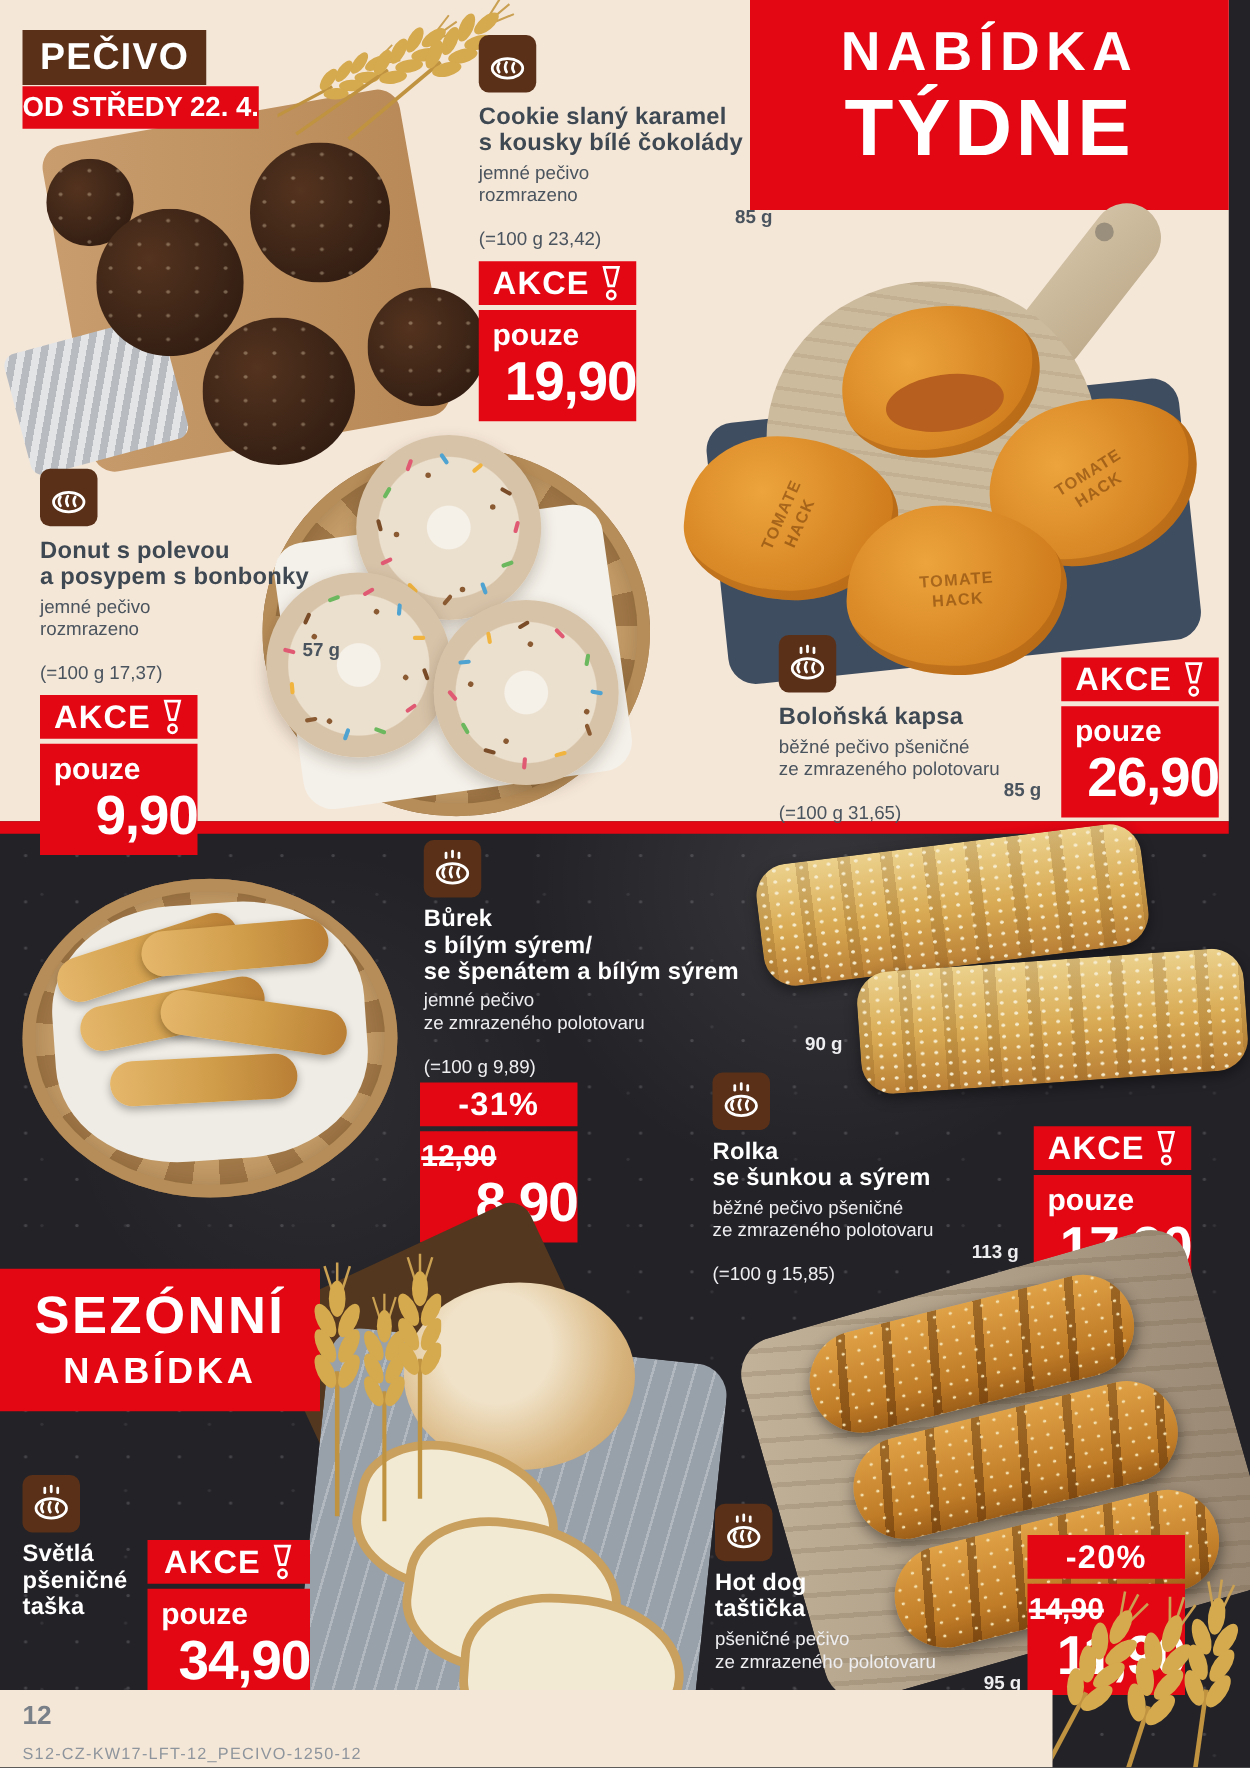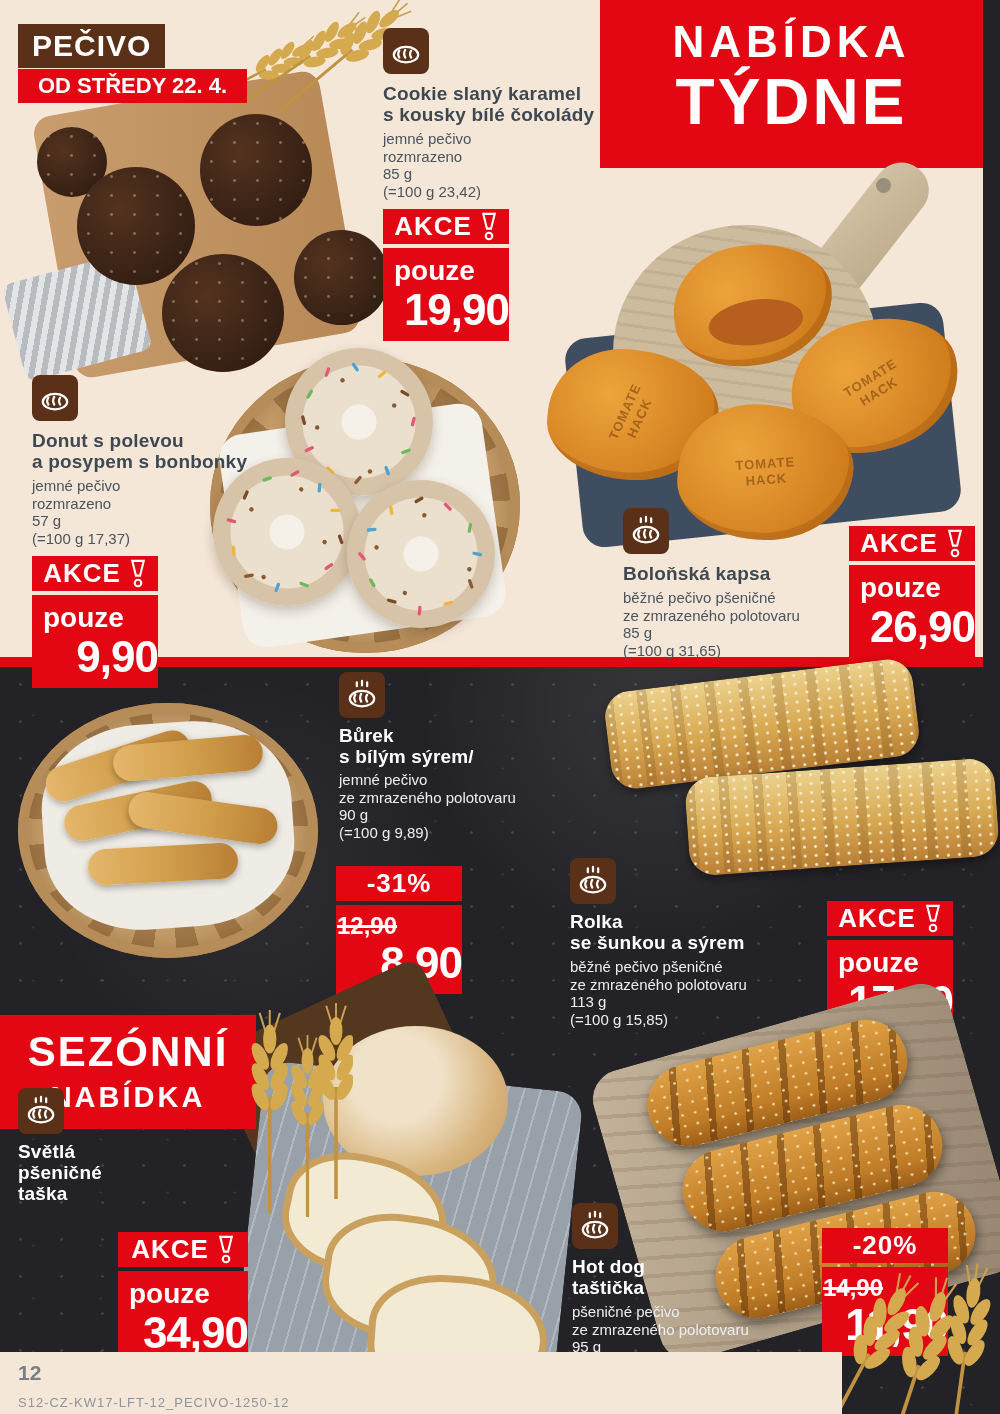--- a/index.html
+++ b/index.html
@@ -13,42 +13,42 @@
       radial-gradient(rgba(255,255,255,.08) 1px, transparent 1.7px);
     background-size:auto,auto,41px 37px,67px 53px;}
   .abs{position:absolute;}
   .top-panel{left:0;top:0;width:983px;height:657px;background:#f5e7d8;}
   .red-divider{left:0;top:657px;width:983px;height:10px;background:#e30613;}
   .footer-panel{left:0;top:1352px;width:842px;height:62px;background:#f5e7d8;}
 
   .pecivo-label{background:#5a3118;color:#fff;font-weight:bold;font-size:30px;line-height:1;
     padding:7px 14px;letter-spacing:1px;}
   .date-label{background:#e30613;color:#fff;font-weight:bold;font-size:22px;line-height:1;
-    padding:6px 20px;}
+    padding:6px 0;}
   .offer-box{left:600px;top:0;width:383px;height:168px;background:#e30613;color:#fff;text-align:center;}
   .offer-line1{font-weight:bold;font-size:44px;letter-spacing:5px;padding-top:20px;line-height:1;}
   .offer-line2{font-weight:bold;font-size:64px;letter-spacing:3px;line-height:1;margin-top:6px;}
   .seasonal-box{left:0;top:1015px;width:256px;height:114px;background:#e30613;color:#fff;text-align:center;}
   .seasonal-line1{font-weight:bold;font-size:42px;letter-spacing:2px;padding-top:16px;line-height:1;}
   .seasonal-line2{font-weight:bold;font-size:29px;letter-spacing:3px;margin-top:10px;line-height:1;}
 
   .icon-tile{width:46px;height:46px;background:#5a3118;border-radius:8px;
     display:flex;align-items:center;justify-content:center;margin-bottom:9px;}
   .pblock{position:absolute;}
   .t-title{font-weight:bold;font-size:19px;line-height:21px;color:#3d4852;letter-spacing:.2px;}
   .t-details{margin-top:5px;}
   .t-detail{font-size:15px;line-height:17.5px;color:#4a545e;}
-  .t-weight{font-weight:normal;}
+  .t-weight{font-weight:bold;text-align:right;}
   .on-dark .t-title{color:#ffffff;}
   .on-dark .t-detail{color:#eeeef1;}
 
   .akce-box{width:126px;height:35px;background:#e30613;display:flex;align-items:center;
     justify-content:center;gap:8px;color:#fff;font-weight:bold;font-size:26px;letter-spacing:1px;}
   .price-box{width:126px;background:#e30613;color:#fff;margin-top:4px;padding-bottom:9px;}
-  .pouze-line{font-size:28px;font-weight:bold;padding:8px 16px 0 11px;line-height:1.05;}
+  .pouze-line{font-size:24px;font-weight:bold;padding:8px 16px 0 11px;line-height:1.05;}
   .disc-line{font-size:24px;font-weight:bold;padding:8px 0 0 1px;line-height:1.05;
     text-decoration:line-through;text-decoration-thickness:3px;}
   .big-price{font-size:44px;font-weight:bold;text-align:right;line-height:1;margin-top:3px;letter-spacing:-1px;}
 
   .page-num{font-size:21px;font-weight:bold;color:#7a8088;line-height:1;}
   .page-code{font-size:13px;color:#8e959c;letter-spacing:1px;margin-top:6px;line-height:1;}
 
   
   .photo{position:absolute;}
   .board{position:absolute;border-radius:18px;background:linear-gradient(100deg,#c99d6e,#b78855);}
@@ -332,20 +332,21 @@
 
   <div class="pblock on-dark" style="left:339px;top:672px;width:335px;">
     <div class="icon-tile" style="margin-bottom:7px;">
       <svg width="34" height="34" viewBox="0 0 46 46">
           <use href="#bread-glyph"></use>
           <use href="#steam-glyph"></use>
         </svg>
     </div>
     <div class="t-title">Bůrek</div>
     <div class="t-title">s bílým sýrem/</div>
+    <div class="t-title">se špenátem a bílým sýrem</div>
     <div class="t-details" style="margin-top:4px;">
       <div class="t-detail">jemné pečivo</div>
       <div class="t-detail">ze zmrazeného polotovaru</div>
       <div class="t-detail t-weight">90 g</div>
       <div class="t-detail">(=100 g 9,89)</div>
     </div>
   </div>
 
   <div class="pblock" style="left:336px;top:866px;">
     <div class="akce-box">
@@ -407,21 +408,21 @@
     <div class="seasonal-line1">SEZÓNNÍ</div>
     <div class="seasonal-line2">NABÍDKA</div>
   </div>
 
   <svg class="abs" style="left:243px;top:995px;" width="110" height="230" viewBox="0 0 110 230">
     <use href="#wheat-ear" transform="translate(5,15) scale(1.45)"></use>
     <use href="#wheat-ear" transform="translate(45,40) scale(1.3)"></use>
     <use href="#wheat-ear" transform="translate(72,8) scale(1.4)"></use>
   </svg>
 
-  <div class="pblock on-dark" style="left:18px;top:1088px;width:115px;">
+  <div class="pblock on-dark" style="left:18px;top:1180px;width:115px;">
     <div class="icon-tile" style="margin-bottom:7px;">
       <svg width="34" height="34" viewBox="0 0 46 46">
           <use href="#bread-glyph"></use>
           <use href="#steam-glyph"></use>
         </svg>
     </div>
     <div class="t-title">Světlá</div>
     <div class="t-title">pšeničné</div>
     <div class="t-title">taška</div>
   </div>

